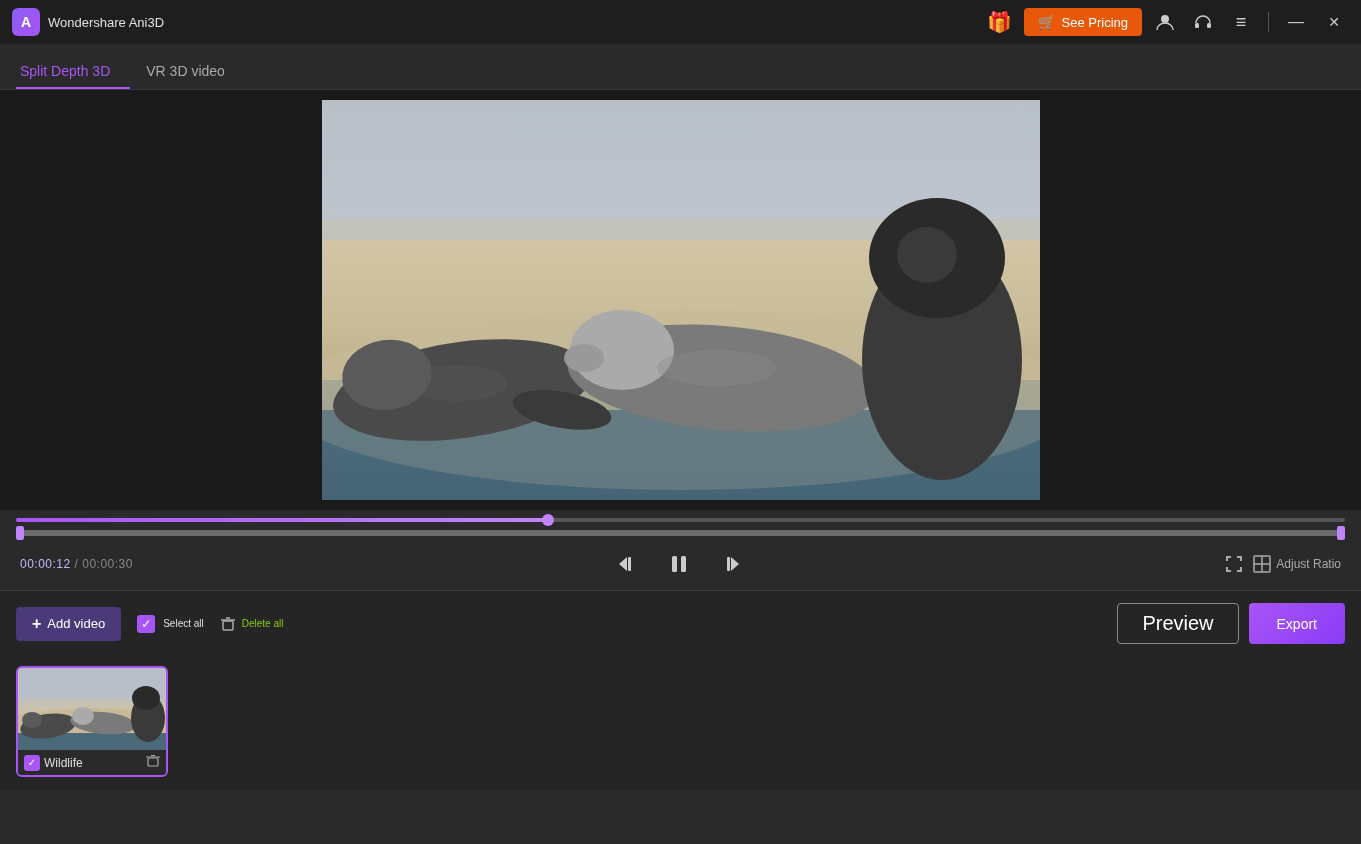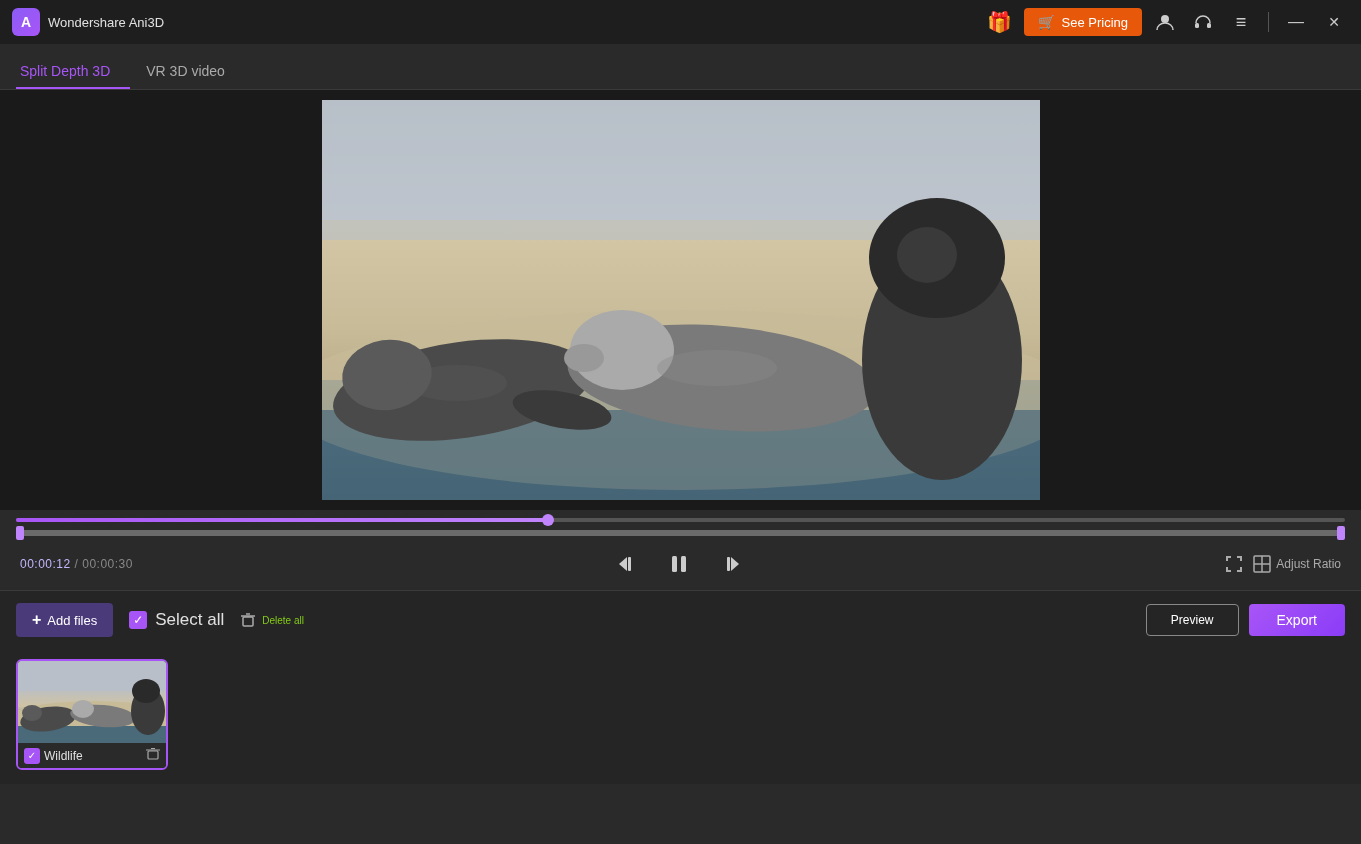--- a/index.html
+++ b/index.html
@@ -338,21 +338,21 @@
       background: #a855f7;
       border-radius: 3px;
       display: flex;
       align-items: center;
       justify-content: center;
       font-size: 12px;
       color: white;
     }
 
     #select-all-label {
-      font-size: 17px;
+      font-size: 10px;
       color: #e0e0e0;
     }
 
     #delete-all-container {
       display: flex;
       align-items: center;
       gap: 6px;
       cursor: pointer;
       margin-left: 8px;
     }
@@ -368,21 +368,21 @@
       gap: 10px;
     }
 
     #preview-btn {
       background: transparent;
       border: 1px solid #888;
       color: white;
       padding: 8px 24px;
       border-radius: 4px;
       cursor: pointer;
-      font-size: 12px;
+      font-size: 20px;
       font-weight: 500;
     }
 
     #export-btn {
       background: linear-gradient(135deg, #a855f7, #8b3cf7);
       border: none;
       color: white;
       padding: 8px 28px;
       border-radius: 4px;
       cursor: pointer;
@@ -600,21 +600,21 @@
         </svg>
         <span style="font-size:12px;color:#aaa;">Adjust Ratio</span>
       </button>
     </div>
   </div>
 </div>
 
 <div id="bottom-toolbar">
   <button id="add-files-btn">
     <span style="font-size:16px;font-weight:bold;">+</span>
-    <span>Add files</span>
+    <span>Add video</span>
   </button>
 
   <div id="select-all-container">
     <div id="select-all-check">✓</div>
     <span id="select-all-label">Select all</span>
   </div>
 
   <div id="delete-all-container">
     <svg width="16" height="16" viewBox="0 0 16 16" fill="none">
       <rect x="3" y="5" width="10" height="9" rx="1" stroke="#aaa" stroke-width="1.5"></rect>

